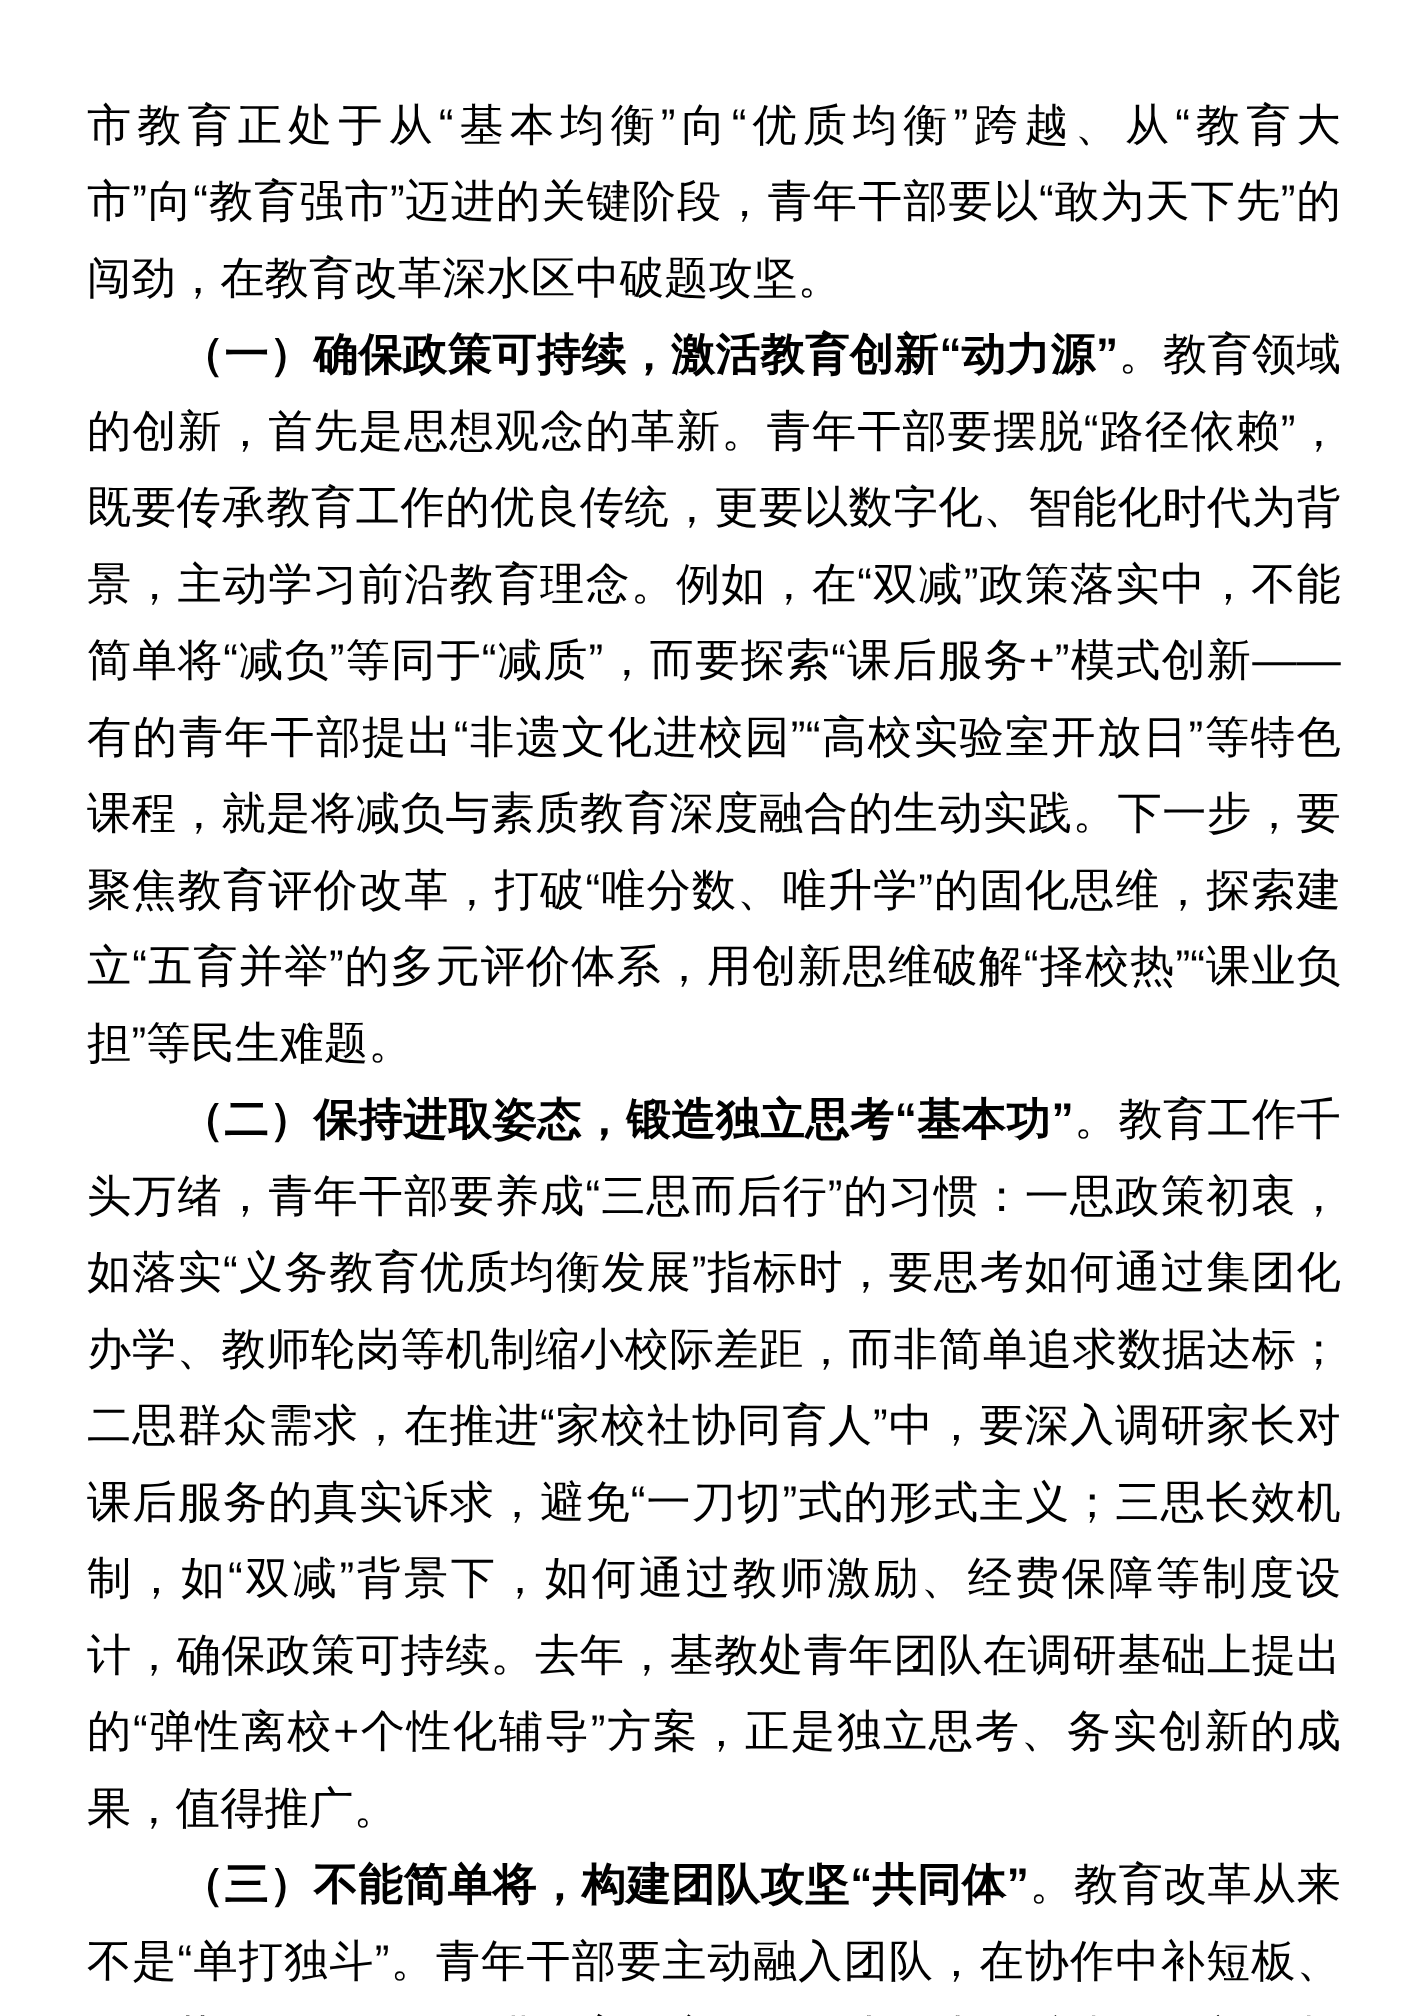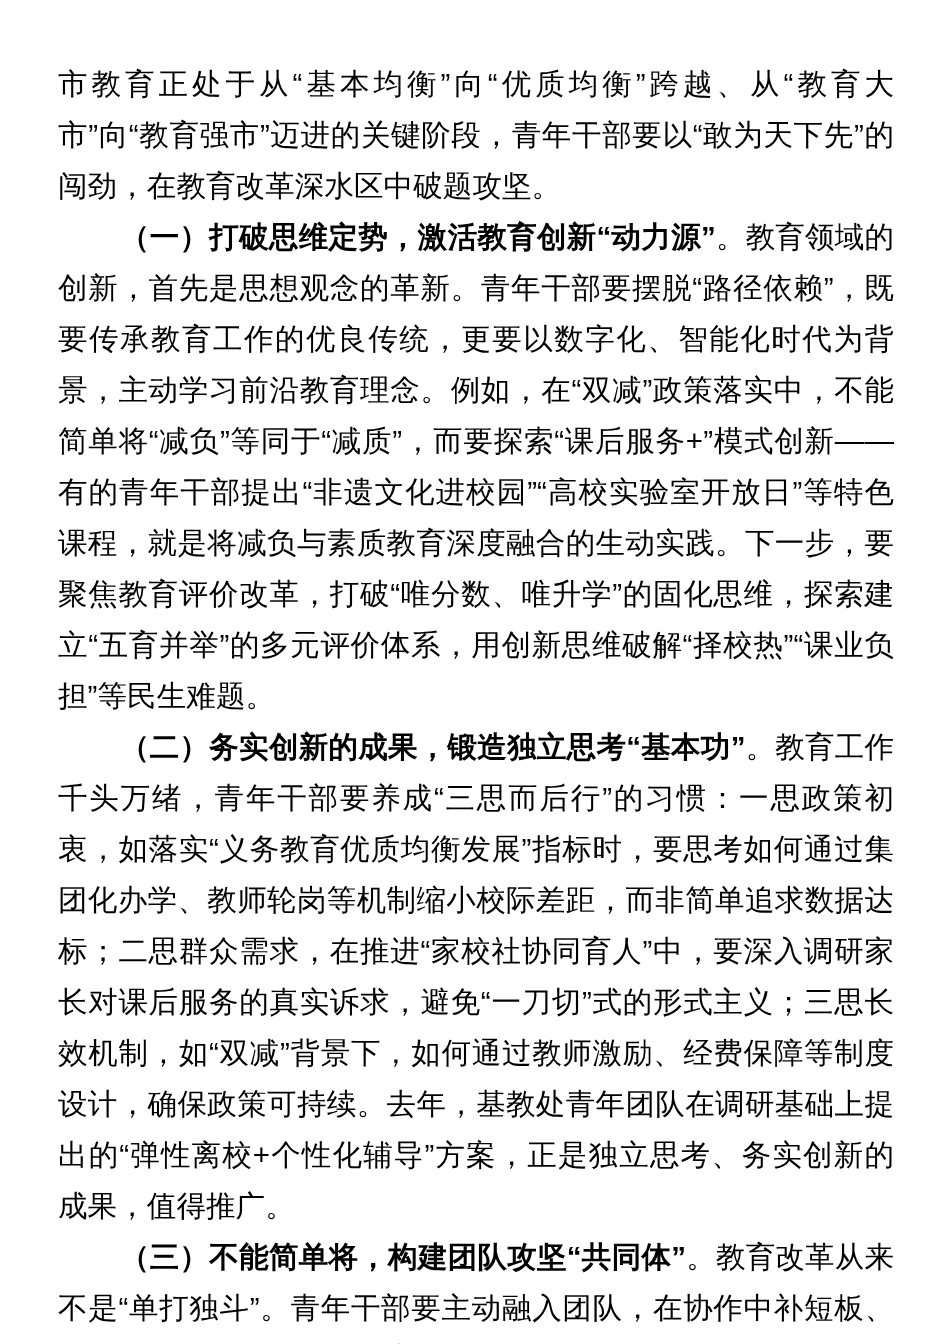--- a/index.html
+++ b/index.html
@@ -53,25 +53,25 @@
 <body>
 
 <div id="page">
   <div class="doc-body">
 
     <p class="para">
       <span>市教育正处于从“基本均衡”向“优质均衡”跨越、从“教育大市”向“教育强市”迈进的关键阶段，青年干部要以“敢为天下先”的闯劲，在教育改革深水区中破题攻坚。</span>
     </p>
 
     <p class="para indent">
-      <span class="lead">（一）打破思维定势，激活教育创新“动力源”</span><span>。教育领域的创新，首先是思想观念的革新。青年干部要摆脱“路径依赖”，既要传承教育工作的优良传统，更要以数字化、智能化时代为背景，主动学习前沿教育理念。例如，在“双减”政策落实中，不能简单将“减负”等同于“减质”，而要探索“课后服务+”模式创新——有的青年干部提出“非遗文化进校园”“高校实验室开放日”等特色课程，就是将减负与素质教育深度融合的生动实践。下一步，要聚焦教育评价改革，打破“唯分数、唯升学”的固化思维，探索建立“五育并举”的多元评价体系，用创新思维破解“择校热”“课业负担”等民生难题。</span>
+      <span class="lead">（一）确保政策可持续，激活教育创新“动力源”</span><span>。教育领域的创新，首先是思想观念的革新。青年干部要摆脱“路径依赖”，既要传承教育工作的优良传统，更要以数字化、智能化时代为背景，主动学习前沿教育理念。例如，在“双减”政策落实中，不能简单将“减负”等同于“减质”，而要探索“课后服务+”模式创新——有的青年干部提出“非遗文化进校园”“高校实验室开放日”等特色课程，就是将减负与素质教育深度融合的生动实践。下一步，要聚焦教育评价改革，打破“唯分数、唯升学”的固化思维，探索建立“五育并举”的多元评价体系，用创新思维破解“择校热”“课业负担”等民生难题。</span>
     </p>
 
     <p class="para indent">
-      <span class="lead">（二）务实创新的成果，锻造独立思考“基本功”</span><span>。教育工作千头万绪，青年干部要养成“三思而后行”的习惯：一思政策初衷，如落实“义务教育优质均衡发展”指标时，要思考如何通过集团化办学、教师轮岗等机制缩小校际差距，而非简单追求数据达标；二思群众需求，在推进“家校社协同育人”中，要深入调研家长对课后服务的真实诉求，避免“一刀切”式的形式主义；三思长效机制，如“双减”背景下，如何通过教师激励、经费保障等制度设计，确保政策可持续。去年，基教处青年团队在调研基础上提出的“弹性离校+个性化辅导”方案，正是独立思考、务实创新的成果，值得推广。</span>
+      <span class="lead">（二）保持进取姿态，锻造独立思考“基本功”</span><span>。教育工作千头万绪，青年干部要养成“三思而后行”的习惯：一思政策初衷，如落实“义务教育优质均衡发展”指标时，要思考如何通过集团化办学、教师轮岗等机制缩小校际差距，而非简单追求数据达标；二思群众需求，在推进“家校社协同育人”中，要深入调研家长对课后服务的真实诉求，避免“一刀切”式的形式主义；三思长效机制，如“双减”背景下，如何通过教师激励、经费保障等制度设计，确保政策可持续。去年，基教处青年团队在调研基础上提出的“弹性离校+个性化辅导”方案，正是独立思考、务实创新的成果，值得推广。</span>
     </p>
 
     <p class="para indent">
       <span class="lead">（三）不能简单将，构建团队攻坚“共同体”</span><span>。教育改革从来不是“单打独斗”。青年干部要主动融入团队，在协作中补短板、强优势。例如，在推进教育数字化转型中，电教馆青年干部可与基教处、信息中心协</span>
     </p>
 
   </div>
 </div>
 
 </body></html>

